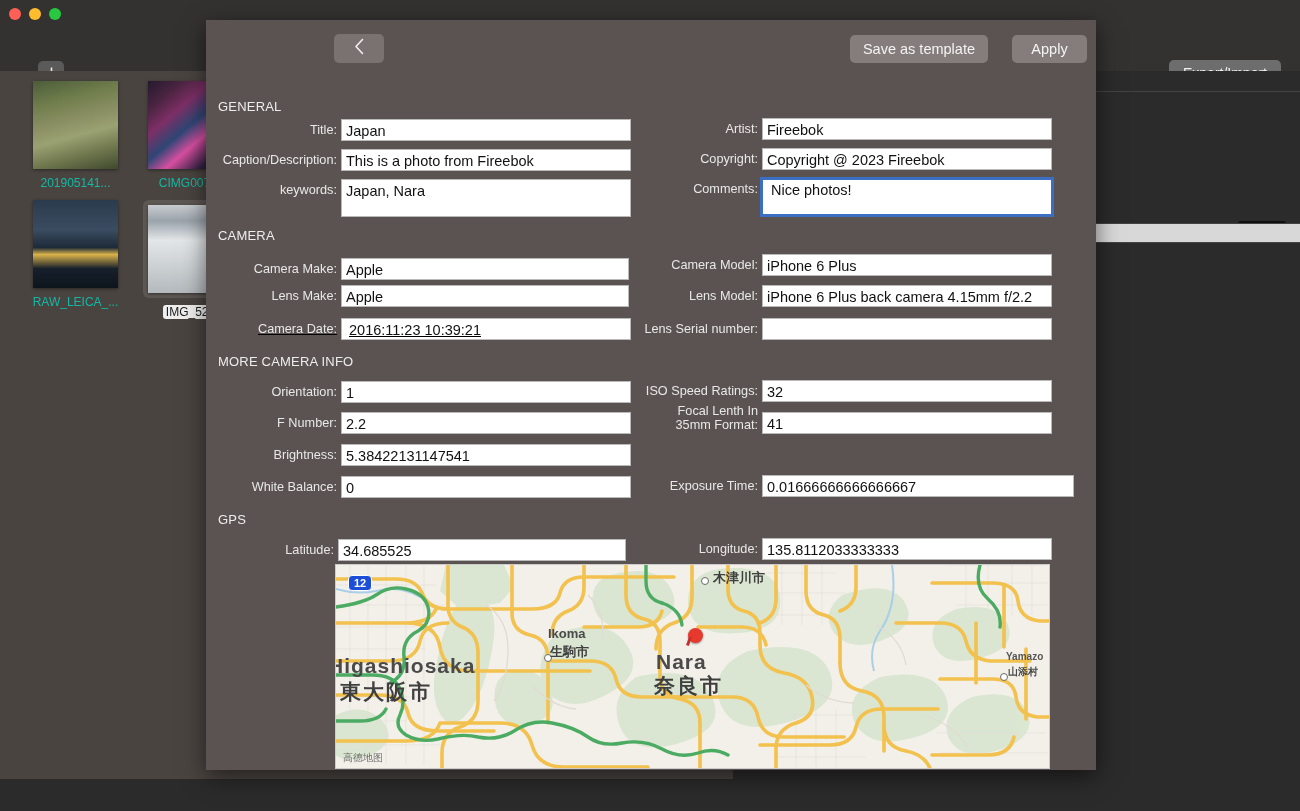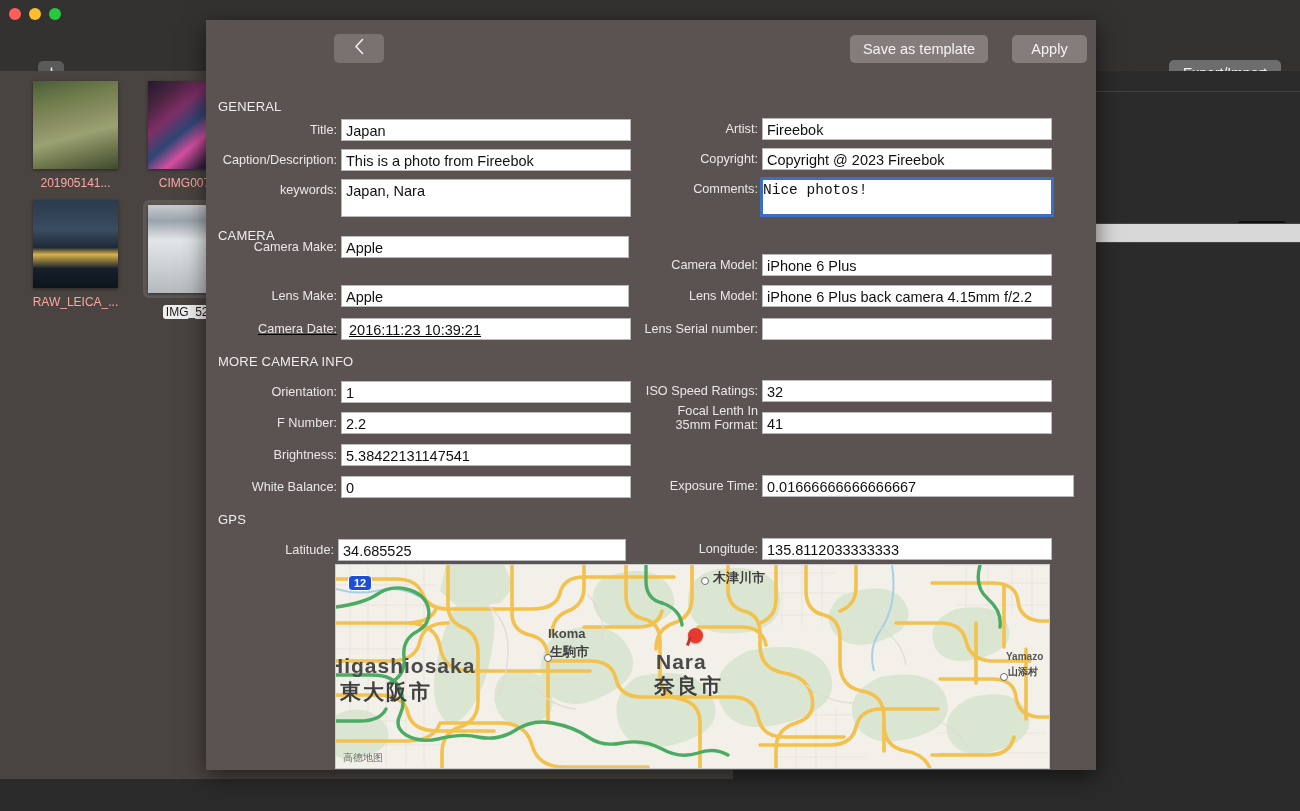--- a/index.html
+++ b/index.html
@@ -104,21 +104,21 @@
   }
   .thumb-img {
     width: 85px; height: 88px;
     background-size: cover;
     background-position: center;
     box-shadow: 0 1px 3px rgba(0,0,0,.45);
   }
   .thumb-label {
     margin-top: 7px;
     font-size: 12px;
-    color: #fca5a5;
+    color: #14b8a6;
     white-space: nowrap;
     overflow: hidden;
     text-overflow: ellipsis;
     max-width: 97px;
     text-align: center;
   }
   .thumb-cell.selected .sel-wrap {
     background: #5e5854;
     border-radius: 6px;
     padding: 5px;
@@ -245,22 +245,21 @@
     box-sizing: border-box;
     height: 22px;
     overflow: hidden;
     white-space: nowrap;
     font-family: "Liberation Sans", sans-serif;
   }
   .finput.tall { height: 38px; }
   .finput.focused {
     border: 2px solid #3b6fc4;
     box-shadow: 0 0 0 1px #3b6fc4;
-    padding: 0 0;
-    font-family: Liberation Mono, monospace;
+    padding: 0 8px;
   }
 
   
   .mapbox {
     position: absolute;
     left: 129px; top: 544px;
     width: 715px; height: 205px;
     background: #f2efe9;
     overflow: hidden;
     border: 1px solid #cccccc;
@@ -448,21 +447,21 @@
       <div class="finput" style="width:290px; margin-left:4px;">Copyright @ 2023 Fireebok</div>
     </div>
 
     <div class="field" style="left:420px; top:158px;">
       <div class="flabel" style="width:132px;">Comments:</div>
       <div class="finput tall focused" style="width:292px; margin-left:3px;">Nice photos!</div>
     </div>
 
     <div class="section-title" style="left:12px; top:208px;">CAMERA</div>
 
-    <div class="field" style="left:0px; top:216px;border-radius:7px;">
+    <div class="field" style="left:0px; top:238px;border-radius:7px;">
       <div class="flabel" style="width:131px;">Camera Make:</div>
       <div class="finput" style="width:288px; margin-left:4px;">Apple</div>
     </div>
 
     <div class="field" style="left:0px; top:265px;">
       <div class="flabel" style="width:131px;">Lens Make:</div>
       <div class="finput" style="width:288px; margin-left:4px;">Apple</div>
     </div>
 
     <div class="field" style="left:0px; top:298px;text-decoration:underline;">

